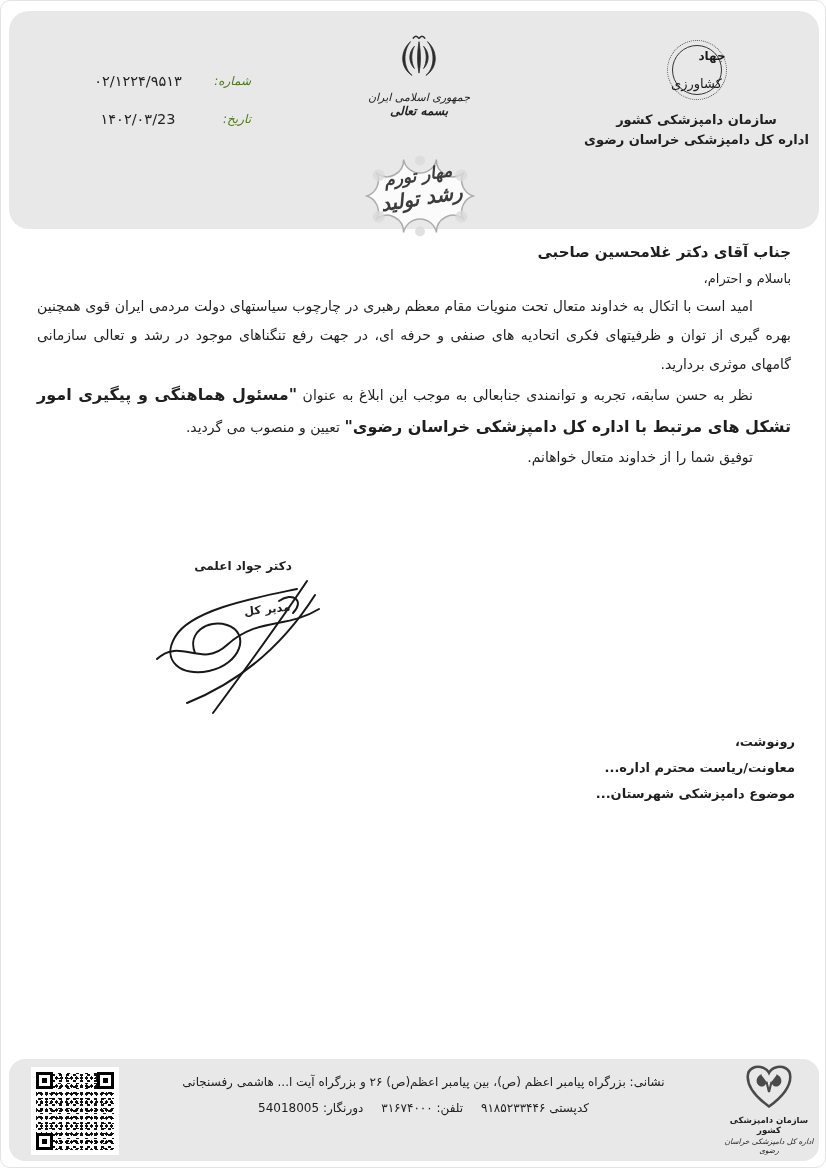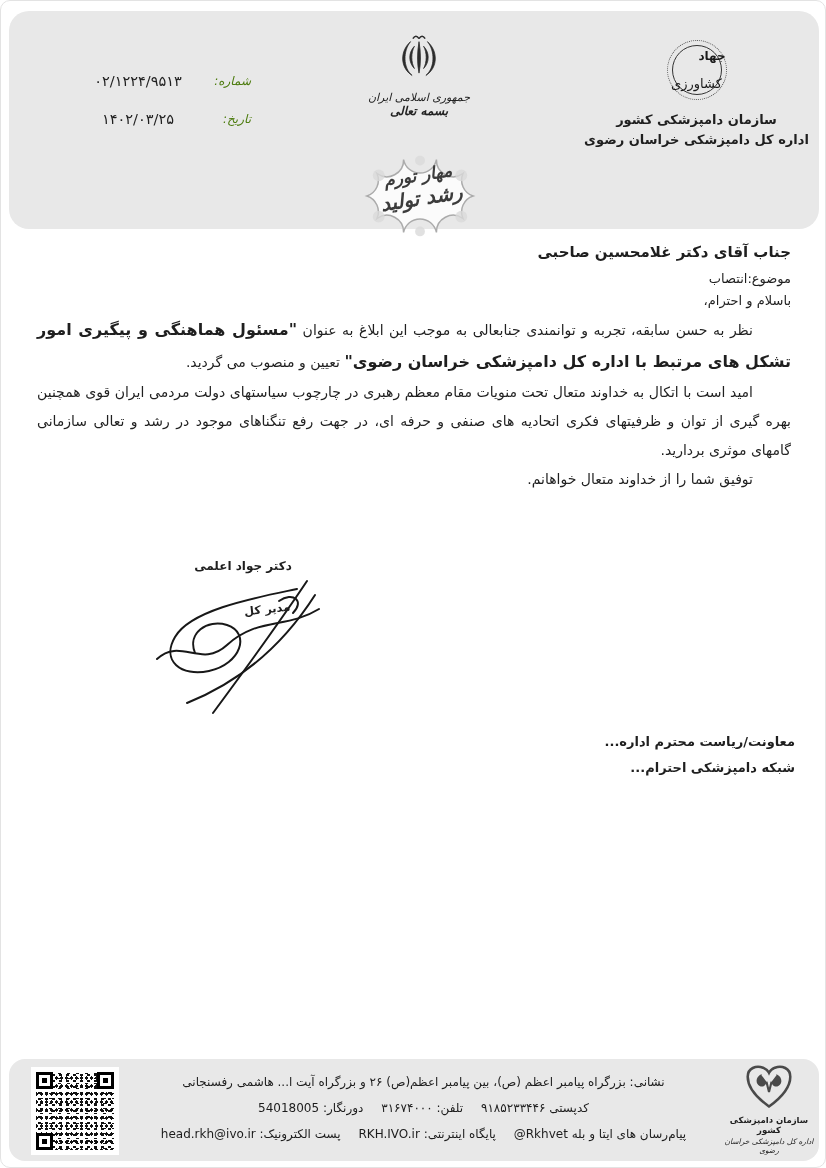--- a/index.html
+++ b/index.html
@@ -90,21 +90,21 @@
 
   <div class="panel hdr">
 
     <div class="numblock">
       <div class="numrow">
         <span class="lbl">شماره:</span>
         <span class="val">۰۲/۱۲۲۴/۹۵۱۳</span>
       </div>
       <div class="numrow">
         <span class="lbl">تاریخ:</span>
-        <span class="val">۱۴۰۲/۰۳/۲۵</span>
+        <span class="val">۱۴۰۲/۰۳/23</span>
       </div>
     </div>
 
     <div class="center-block">
       <svg class="emblem" width="46" height="60" viewBox="0 0 60 62">
         <g fill="#2b2b2b" stroke="#2b2b2b">
           <path d="M22,7 Q26,1 30,7" fill="none" stroke-width="2"></path>
           <path d="M30,7 Q34,1 38,7" fill="none" stroke-width="2"></path>
           <path d="M30,11 C32.5,25 32.5,40 30,52 C27.5,40 27.5,25 30,11 Z" stroke-width="1"></path>
           <path d="M24,17 C16,25 16,38 24,46 C19.5,38 19.5,25 24,17 Z" stroke-width="1"></path>
@@ -144,42 +144,42 @@
           <span class="t2">کشاورزی</span>
         </div>
       </div>
       <div class="org-l1">سازمان دامپزشکی کشور</div>
       <div class="org-l2">اداره کل دامپزشکی خراسان رضوی</div>
     </div>
   </div>
 
   <div class="letter">
     <div class="recipient">جناب آقای دکتر غلامحسین صاحبی</div>
-    <div class="subject">موضوع:انتصاب</div>
     <div class="greeting">باسلام و احترام،</div>
+    <p class="para">امید است با اتکال به خداوند متعال تحت منویات مقام معظم رهبری در چارچوب سیاستهای دولت مردمی ایران قوی همچنین بهره گیری از توان و ظرفیتهای فکری اتحادیه های صنفی و حرفه ای، در جهت رفع تنگناهای موجود در رشد و تعالی سازمانی گامهای موثری بردارید.</p>
     <p class="para para1"><span>نظر به حسن سابقه، تجربه و توانمندی جنابعالی به موجب این ابلاغ به عنوان </span><span class="bold-part">"مسئول هماهنگی و پیگیری امور تشکل های مرتبط با اداره کل دامپزشکی خراسان رضوی"</span><span> تعیین و منصوب می گردید.</span></p>
-    <p class="para">امید است با اتکال به خداوند متعال تحت منویات مقام معظم رهبری در چارچوب سیاستهای دولت مردمی ایران قوی همچنین بهره گیری از توان و ظرفیتهای فکری اتحادیه های صنفی و حرفه ای، در جهت رفع تنگناهای موجود در رشد و تعالی سازمانی گامهای موثری بردارید.</p>
     <p class="closing">توفیق شما را از خداوند متعال خواهانم.</p>
   </div>
 
   <div class="sig-name">دکتر جواد اعلمی</div>
   <svg class="sig-scribble" width="215" height="140" viewBox="0 0 215 140">
     <g fill="none" stroke="#181818" stroke-width="2" stroke-linecap="round">
       <path d="M168,14 C130,22 62,34 46,62 C32,86 52,102 80,96 C112,89 122,58 98,50 C78,44 58,58 66,78"></path>
       <path d="M178,6 C154,42 118,92 84,138"></path>
       <path d="M186,20 C158,64 118,104 58,128"></path>
       <path d="M28,84 C52,62 72,94 98,70 C128,42 158,54 190,34"></path>
       <path d="M150,26 C164,16 176,26 164,38"></path>
     </g>
   </svg>
   <div class="sig-title">مدیر کل</div>
 
   <div class="cc">
+    <div>رونوشت،</div>
     <div>معاونت/ریاست محترم اداره...</div>
-    <div>شبکه دامپزشکی احترام...</div>
+    <div>موضوع دامپزشکی شهرستان...</div>
   </div>
 
   <div class="panel ftr"></div>
 
   <div class="qr">
     <div class="qr-inner">
       <div class="finder f-tl"></div>
       <div class="finder f-tr"></div>
       <div class="finder f-bl"></div>
     </div>
@@ -188,28 +188,20 @@
   <div class="ftr-text">
     <div>نشانی: بزرگراه پیامبر اعظم (ص)، بین پیامبر اعظم(ص) ۲۶ و بزرگراه آیت ا... هاشمی رفسنجانی</div>
     <div>
       <span>کدپستی</span>
       <span class="ltr">۹۱۸۵۲۳۳۴۴۶</span><span class="gap"></span>
       <span>تلفن:</span>
       <span class="ltr">۳۱۶۷۴۰۰۰</span><span class="gap"></span>
       <span>دورنگار:</span>
       <span class="ltr">54018005</span>
     </div>
-    <div>
-      <span>پیام‌رسان های ایتا و بله</span>
-      <span class="ltr">@Rkhvet</span><span class="gap"></span>
-      <span>پایگاه اینترنتی:</span>
-      <span class="ltr">RKH.IVO.ir</span><span class="gap"></span>
-      <span>پست الکترونیک:</span>
-      <span class="ltr">head.rkh@ivo.ir</span>
-    </div>
   </div>
 
   <div class="ftr-logo">
     <svg width="52" height="46" viewBox="0 0 60 54">
       <path d="M30,51 C12,38 5,27 5,16 C5,6 15,2.5 23,5.5 C26.5,7 29,9.5 30,11.5 C31,9.5 33.5,7 37,5.5 C45,2.5 55,6 55,16 C55,27 48,38 30,51 Z" fill="none" stroke="#4a4a4a" stroke-width="3"></path>
       <path d="M22,13 C15,15 13,24 19,27 C23,29 27,26 27,22 L21,14 Z" fill="#4a4a4a"></path>
       <path d="M38,13 C45,15 47,24 41,27 C37,29 33,26 33,22 L39,14 Z" fill="#4a4a4a"></path>
       <path d="M27,22 L30,34 L33,22" fill="none" stroke="#4a4a4a" stroke-width="2.5"></path>
     </svg>
     <div class="l1">سازمان دامپزشکی کشور</div>

